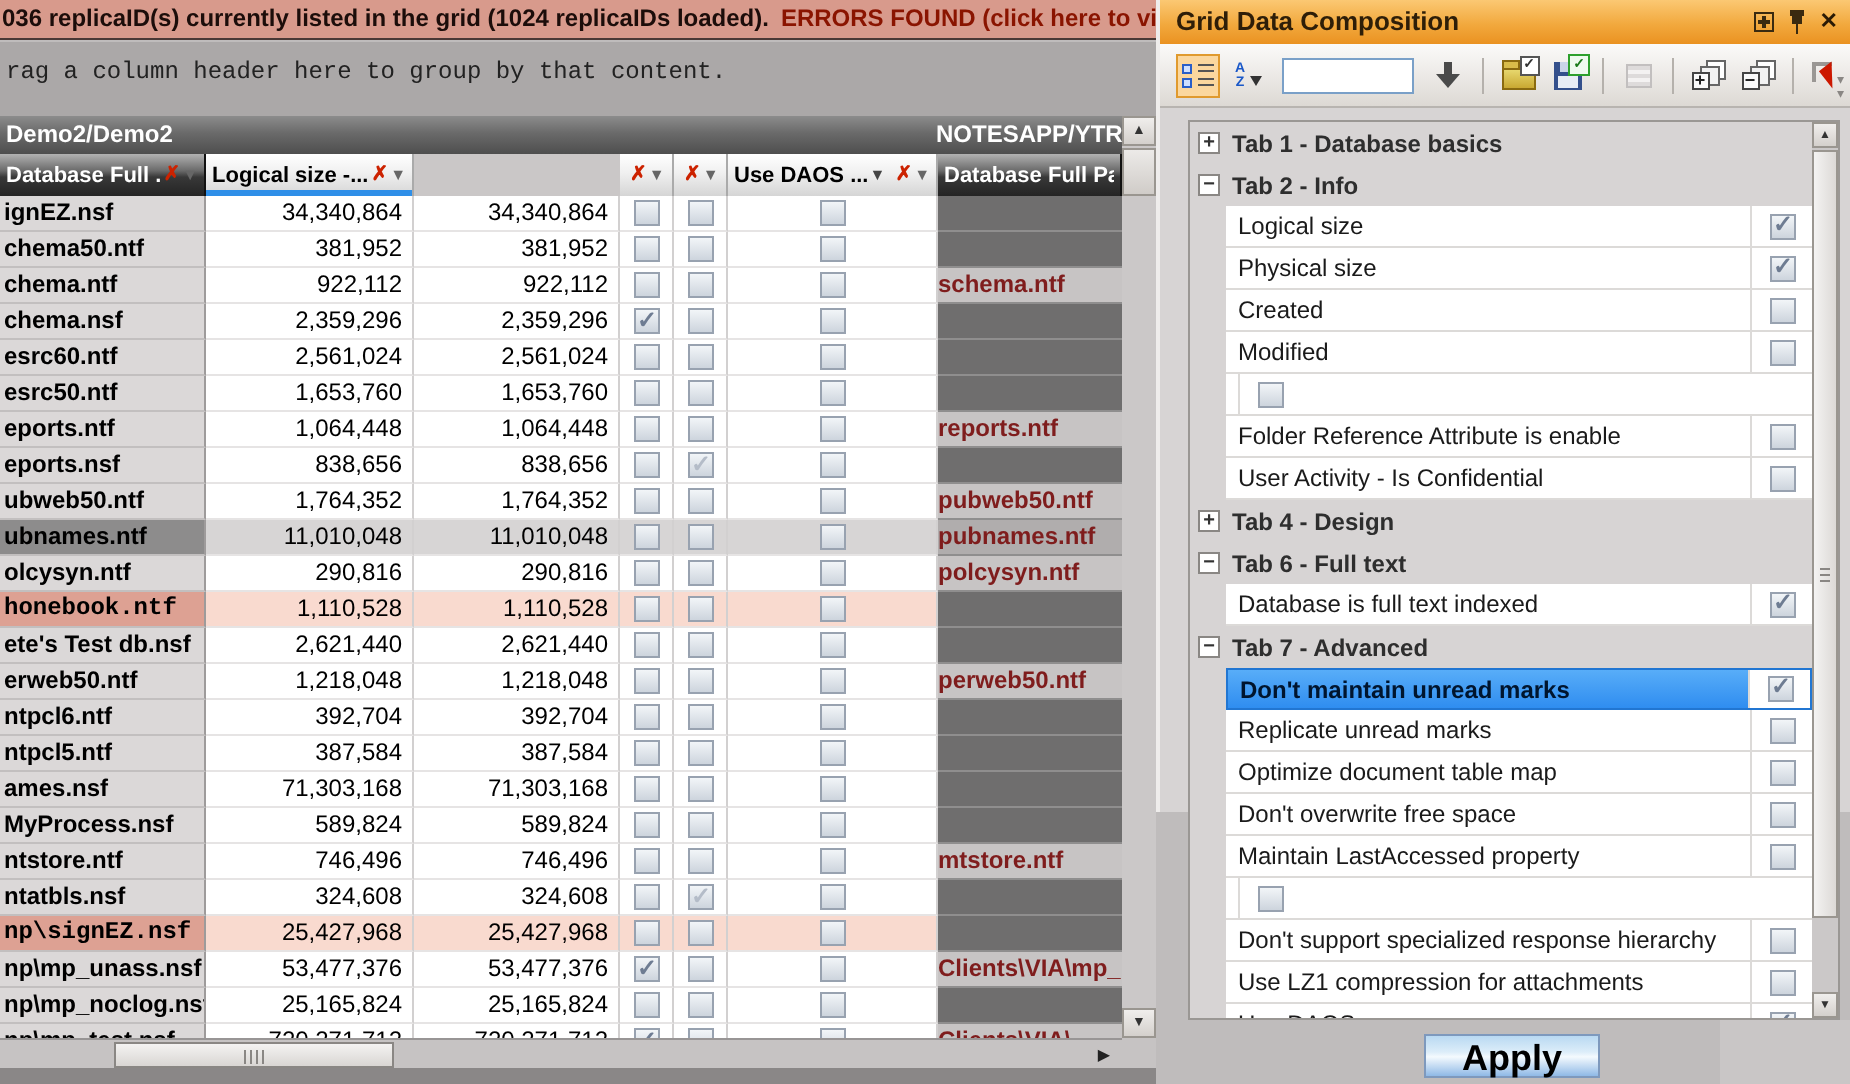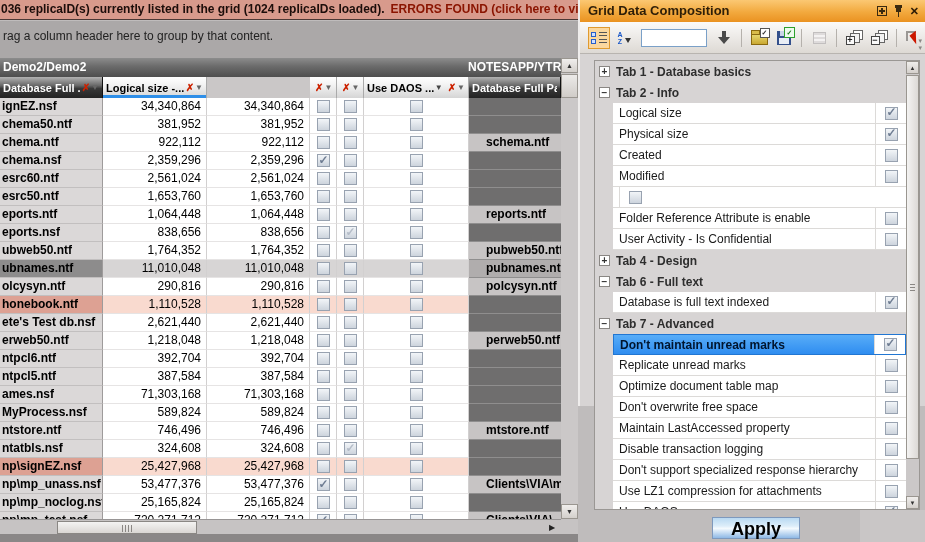--- a/index.html
+++ b/index.html
@@ -7,21 +7,21 @@
        font-family:"Liberation Sans",sans-serif;-webkit-font-smoothing:antialiased;}
 
   
   .error-bar{position:absolute;left:0;top:0;width:578px;height:20px;background:#d89a8c;
     border-bottom:1px solid #4a3835;font-weight:bold;font-size:12px;line-height:19px;
     white-space:nowrap;overflow:hidden;padding-left:1px;box-sizing:border-box;}
   .error-bar .err-main{color:#1c0d0a;}
   .error-bar .err-red{color:#8a1400;margin-left:6px;}
   .groupby{position:absolute;left:0;top:21px;width:578px;height:37px;background:#abA8a8;
     font-size:12px;color:#222;}
-  .groupby span{position:absolute;left:3px;top:8px;}
+  .groupby span{position:absolute;left:3px;top:8px;font-family:Liberation Mono, monospace;}
 
   .grid{position:absolute;left:0;top:58px;width:578px;height:476px;background:#cac7c7;}
   .band{position:absolute;left:0;top:0;width:561px;height:19px;
     background:linear-gradient(#8c8c8c,#6a6a6a 45%,#4e4e4e);color:#fff;font-weight:bold;
     font-size:12px;line-height:19px;overflow:hidden;}
   .band .bl{position:absolute;left:3px;}
   .band .br{position:absolute;left:468px;}
 
   .hdr{position:absolute;left:0;top:19px;width:561px;height:21px;display:flex;}
   .hcell{box-sizing:border-box;height:21px;display:flex;align-items:center;
@@ -43,26 +43,26 @@
   .c-name{width:103px;background:#dbd8d8;border-right:1px solid #9e9b9b;
     border-bottom:1px solid #c2bfbf;font-size:12px;font-weight:bold;color:#000;padding-left:2px;}
   .c-num{width:104px;background:#fff;border-right:1px solid #d2d0d0;
     border-bottom:1px solid #e6e4e4;font-size:12px;color:#000;text-align:right;padding-right:5px;}
   .c-num2{width:103px;}
   .c-cb{width:27px;background:#fff;border-right:1px solid #d2d0d0;border-bottom:1px solid #e6e4e4;
     display:flex;align-items:center;justify-content:center;}
   .c-daos{width:105px;background:#fff;border-right:1px solid #d2d0d0;border-bottom:1px solid #e6e4e4;
     display:flex;align-items:center;justify-content:center;}
   .c-path{width:92px;background:#6f6e6e;border-bottom:1px solid #8f8e8e;
-    font-size:12px;font-weight:bold;color:#000000;padding-left:17px;}
+    font-size:12px;font-weight:bold;color:#7f1d1d;padding-left:0;}
   .c-path.filled{background:#c7c4c4;}
   .row.sel .c-name{background:#8d8c8c;}
   .row.sel .c-num,.row.sel .c-cb,.row.sel .c-daos{background:#d7d5d5;}
   .row.sel .c-path.filled{background:#b0adad;}
-  .row.pink .c-name{background:#dda193;}
+  .row.pink .c-name{background:#dda193;font-family:Liberation Mono, monospace;}
   .row.pink .c-num,.row.pink .c-cb,.row.pink .c-daos{background:#f9dacf;}
 
   .cb{width:13px;height:13px;box-sizing:border-box;border:1px solid #98a2b0;
     background:linear-gradient(#f2f5f8,#cdd4dd);position:relative;flex:none;}
   .cb.checked::after{content:"✓";position:absolute;left:1px;top:-3px;font-size:12px;
     font-weight:bold;color:#6e7c92;}
   .cb.faint::after{color:#b4bcc8;}
 
   
   .vscroll{position:absolute;left:561px;top:0;width:17px;height:461px;background:#cbc8c8;}
@@ -787,21 +787,20 @@
             <span class="cb"></span>
           </span>
         </div>
         <div class="trow item">
           <span class="ilabel">Maintain LastAccessed property</span>
           <span class="cbcell">
             <span class="cb"></span>
           </span>
         </div>
         <div class="trow item">
-          <span class="ilabel">Disable transaction logging</span>
           <span class="cbcell">
             <span class="cb"></span>
           </span>
         </div>
         <div class="trow item">
           <span class="ilabel">Don't support specialized response hierarchy</span>
           <span class="cbcell">
             <span class="cb"></span>
           </span>
         </div>

